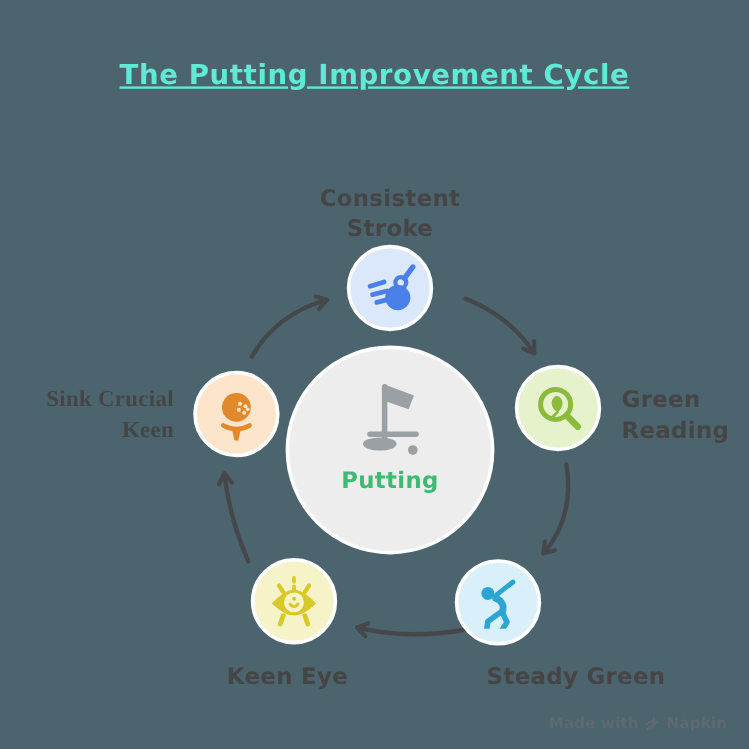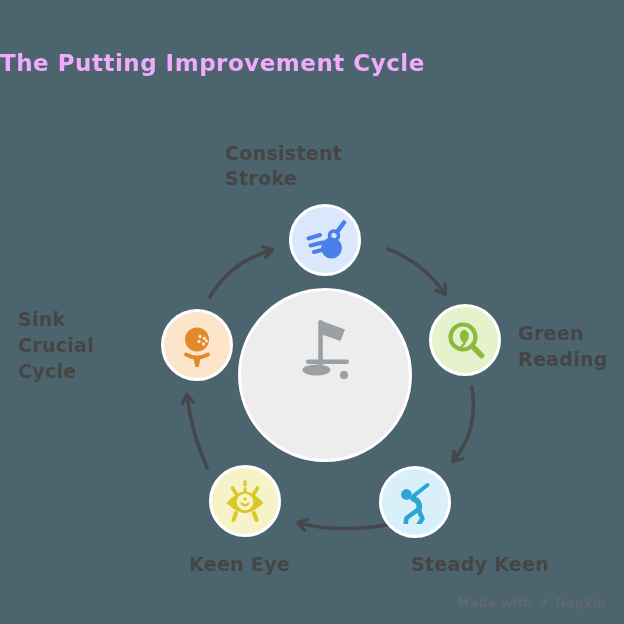--- a/index.html
+++ b/index.html
@@ -1,22 +1,22 @@
 <!DOCTYPE html>
 <html><head>
 <meta charset="utf-8">
 <style>
   html,body{margin:0;padding:0;background:#4c646e;}
   .canvas{
     position:relative;width:624px;height:624px;background:#4c646e;
     font-family:"DejaVu Sans","Liberation Sans",sans-serif;overflow:hidden;
   }
   .title{
-    position:absolute;top:50px;left:0;right:0;
-    font-size:23px;font-weight:bold;color:#f0abfc;letter-spacing:.5px;
+    position:absolute;top:50px;left:0;right:0;text-align:center;
+    font-size:23px;font-weight:bold;color:#5eead4;letter-spacing:.5px;text-decoration:underline;
   }
   .arrow-layer{position:absolute;left:0;top:0;width:624px;height:624px;}
   .node-circle{
     position:absolute;border-radius:50%;border:3px solid #ffffff;
     display:flex;align-items:center;justify-content:center;box-sizing:border-box;
   }
   .satellite{width:72px;height:72px;}
   .node-top{left:289px;top:204px;background:#dbe7fb;}
   .node-right{left:429px;top:304px;background:#e6f2cb;}
   .node-bottom-right{left:379px;top:466px;background:#d9f0fa;}
@@ -28,25 +28,25 @@
   }
   .center-icon{margin-top:22px;}
   .center-label{
     margin-top:4px;text-align:center;font-size:19px;font-weight:bold;
     color:#3dbb72;line-height:25px;letter-spacing:.3px;
   }
   .node-label{
     position:absolute;font-size:19px;font-weight:bold;color:#454545;
     line-height:25px;letter-spacing:.3px;
   }
-  .label-top{left:225px;top:141px;width:200px;text-align:left;}
+  .label-top{left:225px;top:154px;width:200px;text-align:center;}
   .label-right{left:518px;top:320px;width:110px;text-align:left;line-height:26px;}
   .label-bottom-right{left:390px;top:552px;width:180px;text-align:center;}
   .label-bottom-left{left:110px;top:552px;width:180px;text-align:right;}
-  .label-left{left:18px;top:306px;width:127px;text-align:left;line-height:26px;}
+  .label-left{left:18px;top:320px;width:127px;text-align:right;line-height:26px;font-family:Liberation Serif, serif;}
   .watermark{
     position:absolute;right:18px;bottom:14px;display:flex;align-items:center;
     gap:5px;font-size:12.5px;color:#5f6a70;font-weight:bold;letter-spacing:.2px;
   }
 </style>
 </head>
 <body>
 
 <div class="canvas">
 
@@ -71,20 +71,21 @@
     <svg class="center-icon" width="72" height="72" viewBox="0 0 72 72">
       <g fill="#9aa0a3">
         <path d="M33 8 L56 16.5 L51.5 28 L33 21.5 Z"></path>
         <rect x="29.2" y="7" width="4.6" height="47" rx="2.3"></rect>
         <rect x="17" y="46.5" width="43" height="4.6" rx="2.3"></rect>
         <ellipse cx="27.5" cy="57" rx="14" ry="5.5"></ellipse>
         <circle cx="55" cy="62" r="4"></circle>
       </g>
     </svg>
     <div class="center-label">
+      <div>Putting</div>
     </div>
   </div>
 
   <div class="node-circle satellite node-top">
     <svg width="44" height="44" viewBox="0 0 44 44">
       <g stroke="#4a80e8" stroke-linecap="round" fill="none">
         <line x1="5.5" y1="20.5" x2="17" y2="17" stroke-width="4"></line>
         <line x1="7.5" y1="27.5" x2="19.5" y2="24.5" stroke-width="4"></line>
         <line x1="11" y1="34" x2="20.5" y2="31.5" stroke-width="4"></line>
         <line x1="34" y1="14" x2="41" y2="4.5" stroke-width="4.5"></line>
@@ -116,21 +117,21 @@
       <circle cx="13.5" cy="14.5" r="5.4" fill="#2aa5d4"></circle>
       <g stroke="#2aa5d4" fill="none" stroke-linecap="round" stroke-linejoin="round">
         <line x1="21" y1="15.5" x2="34.5" y2="5" stroke-width="4"></line>
         <path d="M20 18.5 C26 20.5 27.5 26 25.5 30.5" stroke-width="5.6"></path>
         <path d="M24.5 30 L13.5 38 L12.5 45.5" stroke-width="4.6"></path>
         <path d="M25.5 30 L29.5 38.5 L25 45.5" stroke-width="4.6"></path>
       </g>
     </svg>
   </div>
   <div class="node-label label-bottom-right">
-    <div>Steady Keen</div>
+    <div>Steady Green</div>
   </div>
 
   <div class="node-circle satellite node-bottom-left">
     <svg width="44" height="44" viewBox="0 0 44 44">
       <g stroke="#d8c929" stroke-linecap="round" fill="none">
         <line x1="22" y1="2.5" x2="22" y2="14" stroke-width="3" stroke-dasharray="3.5 3.5"></line>
         <line x1="9.5" y1="9" x2="13" y2="14.5" stroke-width="3.6"></line>
         <line x1="34.5" y1="9" x2="31" y2="14.5" stroke-width="3.6"></line>
         <line x1="13" y1="34" x2="10.5" y2="41" stroke-width="4"></line>
         <line x1="31" y1="34" x2="33.5" y2="41" stroke-width="4"></line>
@@ -154,21 +155,21 @@
         <circle cx="24" cy="18.5" r="1.7"></circle>
         <circle cx="28.5" cy="21" r="1.7"></circle>
         <circle cx="31.5" cy="18" r="1.5"></circle>
       </g>
       <path d="M11 31.5 Q22 37.5 33 31.5" stroke="#e2892c" stroke-width="3.8" fill="none" stroke-linecap="round"></path>
       <path d="M18.5 35.5 L25.5 35.5 L23.2 46 L20.8 46 Z" fill="#e2892c"></path>
     </svg>
   </div>
   <div class="node-label label-left">
     <div>Sink Crucial</div>
-    <div>Cycle</div>
+    <div>Keen</div>
   </div>
 
   <div class="watermark">
     <span>Made with</span>
     <svg width="13" height="13" viewBox="0 0 13 13">
       <g stroke="#5f6a70" stroke-width="1.6" fill="none" stroke-linecap="round">
         <line x1="1.5" y1="8" x2="4" y2="5.5"></line>
         <line x1="2.5" y1="11.5" x2="5" y2="9"></line>
       </g>
       <path d="M9 0.5 L4.5 6 L7.2 6 L5.5 12.5 L11.5 5 L8.2 5 Z" fill="#5f6a70"></path>

